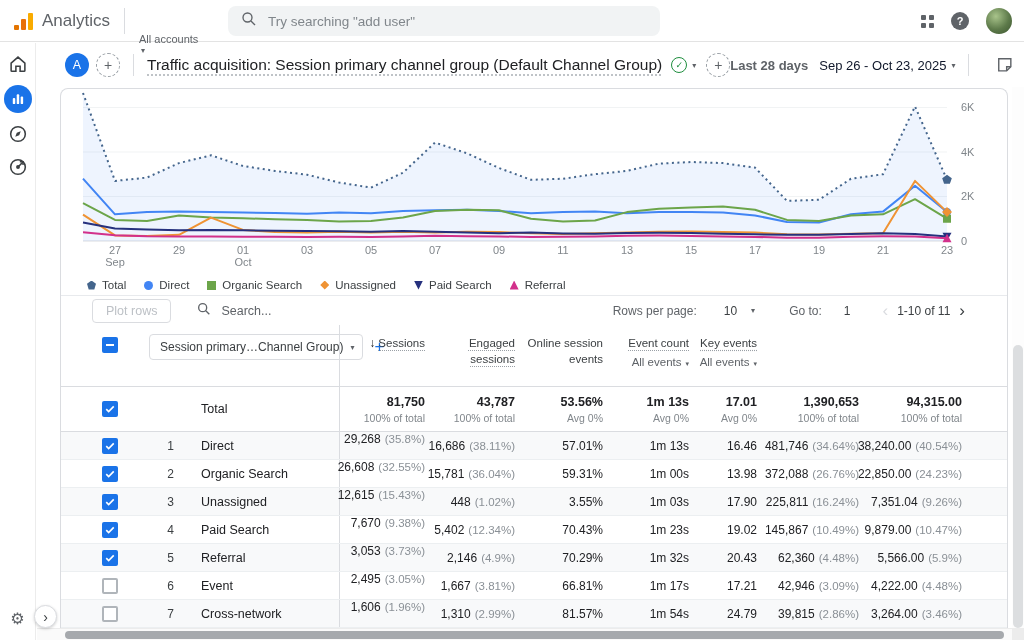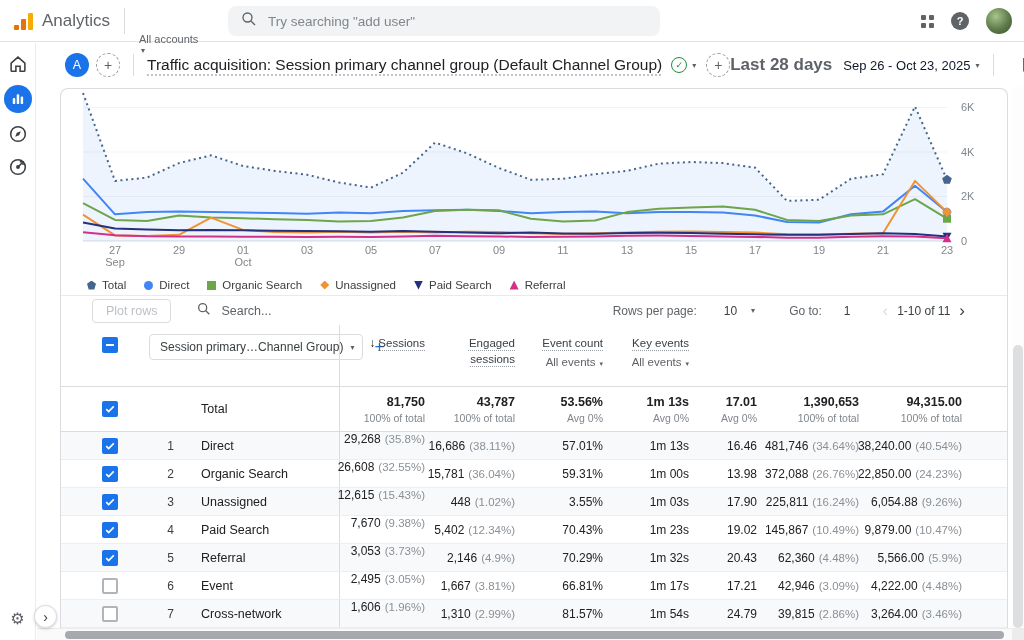--- a/index.html
+++ b/index.html
@@ -36,21 +36,21 @@
     font-size:12.5px; display:flex; align-items:center; justify-content:center; margin-left:28px; flex:none; }
   .dash-plus { width:24px; height:24px; border-radius:50%; border:1px dashed #9aa0a6; color:#5f6368;
     font-size:14px; display:flex; align-items:center; justify-content:center; margin-left:7px; flex:none; }
   .sh-div { width:1px; height:22px; background:#dadce0; margin:0 13px; flex:none; }
   .rpt-title { font-size:15.5px; color:#202124; white-space:nowrap;
     text-decoration:underline dotted #aab0b5; text-underline-offset:5px; }
   .ok-badge { margin-left:9px; width:16px; height:16px; border-radius:50%; border:1.5px solid #1e8e3e;
     color:#1e8e3e; font-size:9px; display:flex; align-items:center; justify-content:center; flex:none; }
   .sm-caret { font-size:8px; color:#5f6368; margin-left:5px; }
   .subright { margin-left:auto; display:flex; align-items:center; margin-right:-9px; }
-  .range-lbl { font-size:17px; font-weight:bold; color:#5f6368; white-space:nowrap; }
+  .range-lbl { font-size:13px; font-weight:bold; color:#5f6368; white-space:nowrap; }
   .daterange { font-size:13px; color:#0f172a; margin-left:11px; white-space:nowrap; }
   .hd-icons { display:flex; align-items:center; gap:15px; margin-left:13px; }
   .hd-icons svg { display:block; }
 
   
   .rail { position:absolute; top:43px; left:0; width:36px; bottom:0; background:#fff;
     border-right:1px solid #ececec; display:flex; flex-direction:column; align-items:center;
     padding-top:9px; gap:9px; z-index:4; }
   .pill { width:28px; height:28px; border-radius:50%; background:#1a73e8;
     display:flex; align-items:center; justify-content:center; }
@@ -344,20 +344,23 @@
             </div>
             <div class="add-dim">+</div>
           </div>
           <div class="th mdiv">
             <div class="th-line"><span class="sort-arrow">↓</span><span class="th-label dotted">Sessions</span></div>
           </div>
           <div class="th">
             <div class="th-line"><span class="th-label dotted">Engaged sessions</span></div>
           </div>
           <div class="th">
+            <div class="th-line"><span class="th-label">Online session events</span></div>
+          </div>
+          <div class="th">
             <div class="th-line"><span class="th-label dotted">Event count</span></div>
             <div class="th-filter"><span>All events</span><span class="fcaret">▾</span></div>
           </div>
           <div class="th">
             <div class="th-line"><span class="th-label dotted">Key events</span></div>
             <div class="th-filter"><span>All events</span><span class="fcaret">▾</span></div>
           </div>
           <div></div>
         </div>
         <div class="tr total">
@@ -499,21 +502,21 @@
             <span class="v">1m 03s</span>
           </div>
           <div class="td num">
             <span class="v">17.90</span>
           </div>
           <div class="td num">
             <span class="v">225,811</span>
             <span class="sub">(16.24%)</span>
           </div>
           <div class="td num">
-            <span class="v">6,054.88</span>
+            <span class="v">7,351.04</span>
             <span class="sub">(9.26%)</span>
           </div>
           <div></div>
         </div>
         <div class="tr drow">
           <div class="cb-cell">
             <div class="cb on">
               <svg viewBox="0 0 16 16" width="12" height="12">
                 <path d="M3 8.2l3.2 3.2L13 4.6" fill="none" stroke="#fff" stroke-width="2.2"></path>
               </svg>

